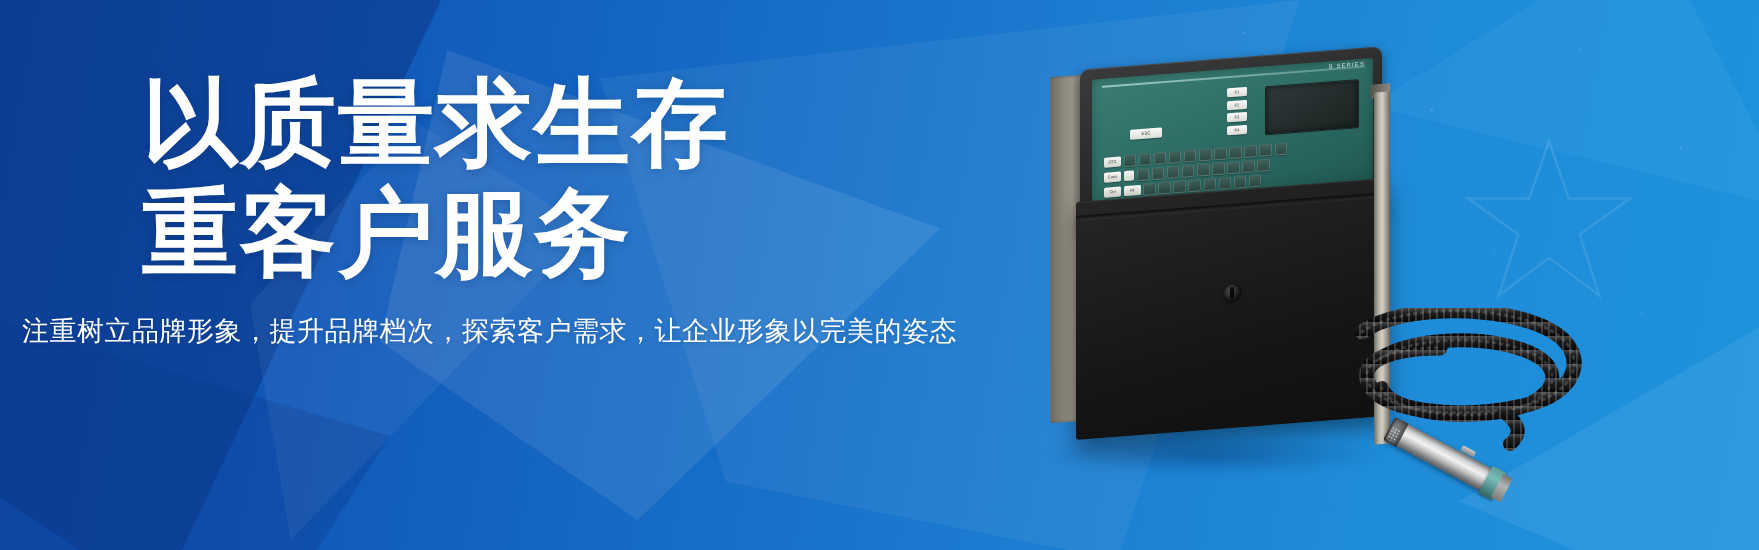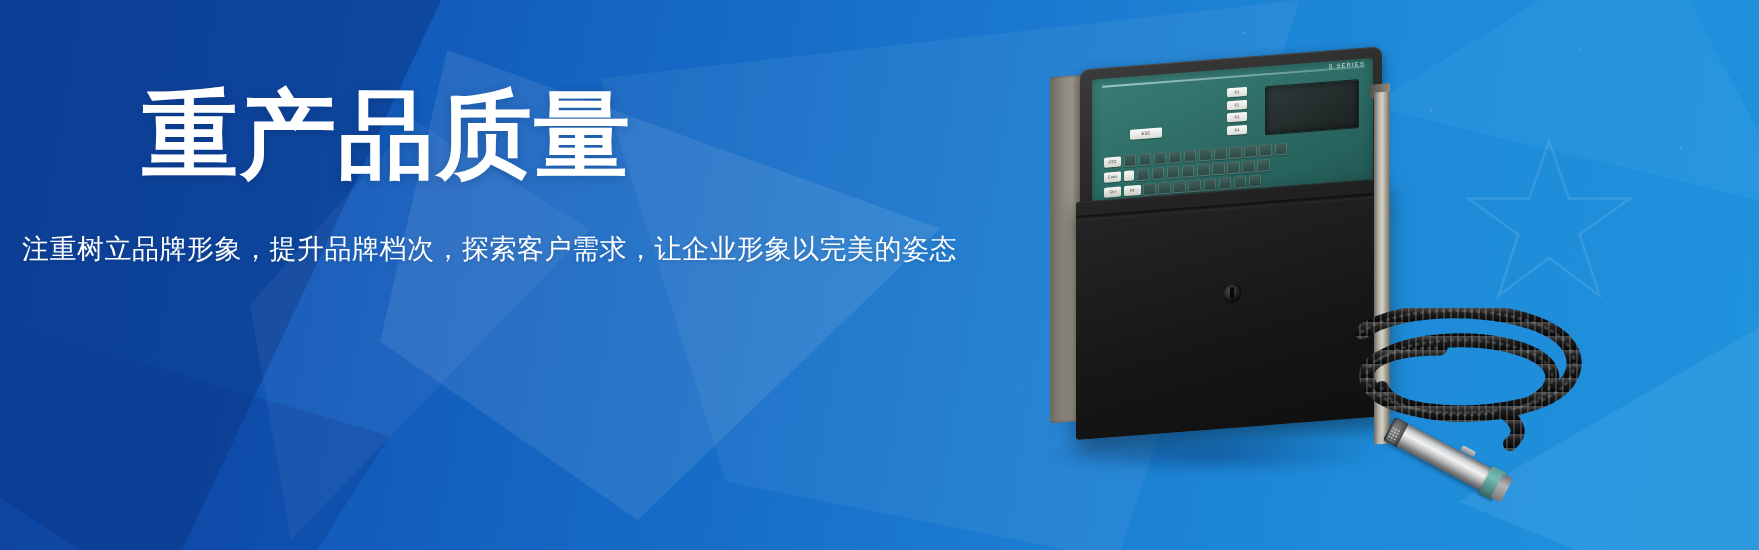--- a/index.html
+++ b/index.html
@@ -95,21 +95,21 @@
   .sub{
     color:#ffffff;
     font-size:27px;
     font-weight:400;
     line-height:1.62;
     letter-spacing:.5px;
     margin:0;
     white-space:nowrap;
     text-shadow:0 1px 4px rgba(3,30,80,.22);
   }
-  .sub-wrap{margin-top:44px;margin-left:0px;}
+  .sub-wrap{margin-top:28px;margin-left:0px;}
 
   
   .product{
     position:absolute;left:1018px;top:40px;width:620px;height:470px;
   }
 
   
   .prod-shadow{
     position:absolute;left:30px;top:395px;width:330px;height:40px;
     background:radial-gradient(ellipse at center, rgba(4,35,85,.35) 0%, rgba(4,35,85,0) 72%);
@@ -303,21 +303,22 @@
     <div class="poly poly-g"></div>
     <div class="poly poly-d"></div>
     <div class="poly poly-e"></div>
     <div class="speckle"></div>
     <svg class="star-mark" viewBox="0 0 100 100">
       <path d="M50 6 L61 38 L95 38 L67 58 L78 92 L50 71 L22 92 L33 58 L5 38 L39 38 Z" fill="none" stroke="#ffffff" stroke-width="1.4"></path>
     </svg>
   </div>
 
   <div class="copy">
-    <h1 class="headline second">重产品质量</h1>
+    <h1 class="headline">以质量求生存</h1>
+    <h1 class="headline second">重客户服务</h1>
     <div class="sub-wrap">
       <p class="sub">注重树立品牌形象，提升品牌档次，探索客户需求，让企业形象以完美的姿态</p>
     </div>
   </div>
 
   <div class="product">
 
     <div class="prod-shadow"></div>
 
     <div class="side-panel">

